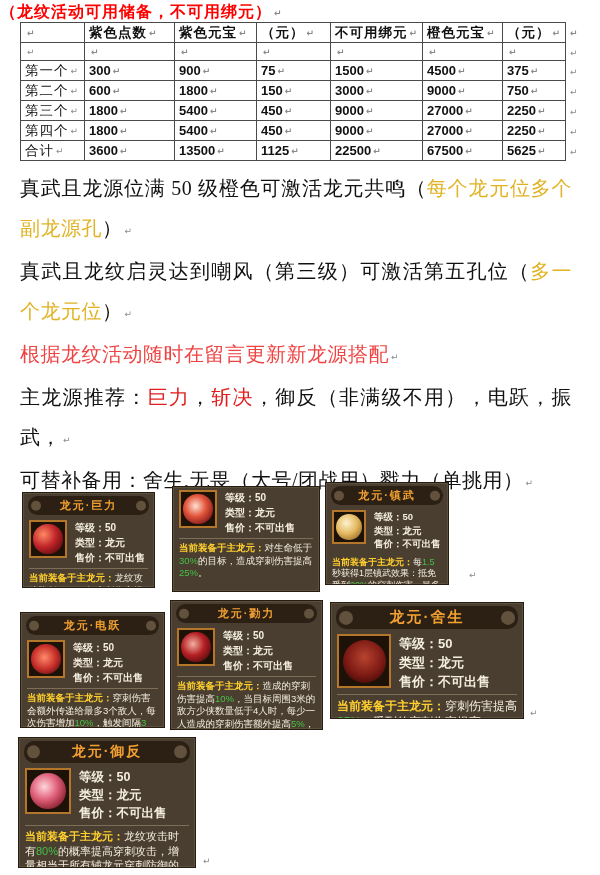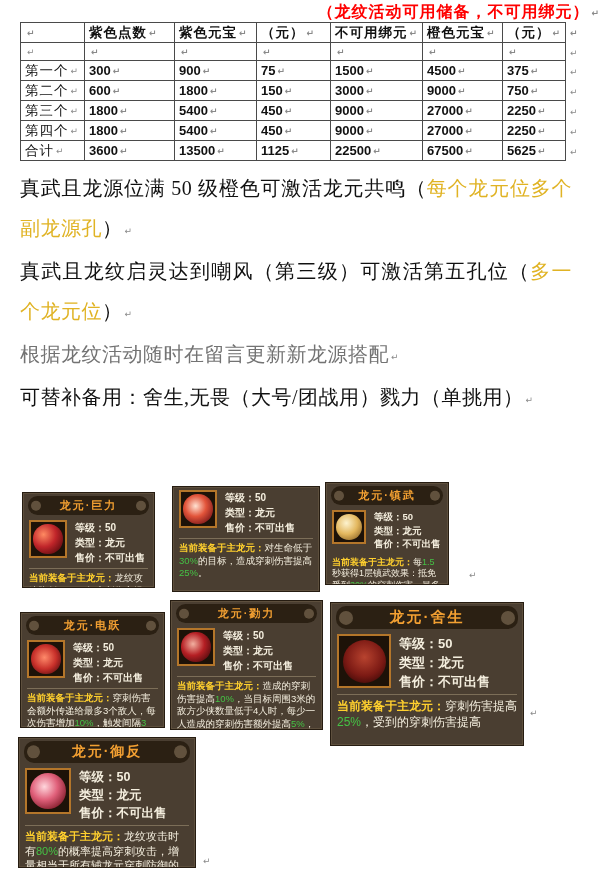--- a/index.html
+++ b/index.html
@@ -1,41 +1,41 @@
 <!DOCTYPE html>
 <html><head>
 <meta charset="utf-8">
 <style>
   * { margin:0; padding:0; box-sizing:border-box; }
   body { background:#ddd; font-family:"Liberation Serif","DejaVu Serif",serif; }
   .page { position:relative; width:600px; height:875px; background:#fff; overflow:hidden;
           font-family:"Liberation Serif","DejaVu Serif",serif; color:#111; }
 
   
-  .doc-title { position:absolute; top:2px; left:0; width:100%; text-align:right;
+  .doc-title { position:absolute; top:2px; left:0; width:100%; text-align:left;
                font-size:16px; font-weight:bold; color:#ff0000; letter-spacing:1px; }
   .pmark { font-family:"DejaVu Sans",sans-serif; font-size:9px; color:#8a8a8a; margin-left:2px; vertical-align:1px; }
   .abs { position:absolute; }
 
   
   .tbl-wrap { position:absolute; top:22px; left:20px; }
   table { border-collapse:collapse; table-layout:fixed; }
   th, td { border:1px solid #4a4a4a; height:20px; padding:0 4px; overflow:hidden; white-space:nowrap; text-align:left; vertical-align:middle; }
   th { font-size:13.5px; font-weight:bold; letter-spacing:1px; }
   td.lab { font-size:13.5px; letter-spacing:1px; }
   td.num { font-family:"Liberation Sans","DejaVu Sans",sans-serif; font-weight:bold; font-size:13px; }
   tr.empty td { height:17px; }
   td.end, th.end { border:none; background:transparent; width:16px; padding:0 2px; }
 
   
   .paras { position:absolute; top:168px; left:20px; width:552px; font-size:20px; line-height:40px;
            letter-spacing:0.5px; text-align:justify; }
   .paras p { margin:0; }
   .ylw { color:#e0b324; }
-  .grn-txt { color:#737373; }
+  .grn-txt { color:#ef4444; }
   .red-txt { color:#e01f1f; }
 
   
   .card { position:absolute; background:#4a3e31; border:1px solid #261c11;
           box-shadow: inset 0 0 0 1px #5d4f3d; color:#f4eede;
           font-family:"Liberation Sans","DejaVu Sans",sans-serif; overflow:hidden; }
   .card-hd { padding:3px 5px 2px; }
   .pill { position:relative; background:#2b2013; border-radius:10px; text-align:center;
           color:#f3a032; font-weight:bold; letter-spacing:2px; padding:2px 0; }
   .pill::before, .pill::after { content:""; position:absolute; top:50%; transform:translateY(-50%);
@@ -155,20 +155,21 @@
         <td class="end"><span class="pmark">↵</span></td>
       </tr>
     </tbody>
       </table>
   </div>
 
   <div class="paras">
     <p><span>真武且龙源位满 50 级橙色可激活龙元共鸣（</span><span class="ylw">每个龙元位多个副龙源孔</span><span>）</span><span class="pmark">↵</span></p>
     <p><span>真武且龙纹启灵达到嘲风（第三级）可激活第五孔位（</span><span class="ylw">多一个龙元位</span><span>）</span><span class="pmark">↵</span></p>
     <p><span class="grn-txt">根据龙纹活动随时在留言更新新龙源搭配</span><span class="pmark">↵</span></p>
+    <p><span>主龙源推荐：</span><span class="red-txt">巨力</span><span>，</span><span class="red-txt">斩决</span><span>，御反（非满级不用），电跃，振武，</span><span class="pmark">↵</span></p>
     <p><span>可替补备用：舍生,无畏（大号/团战用）戮力（单挑用）</span><span class="pmark">↵</span></p>
   </div>
 
   <div class="card sm" style="left:22px;top:492px;width:133px;height:96px">
     <div class="card-hd">
         <div class="pill">龙元·巨力</div>
       </div>
     <div class="card-bd">
       <div class="gem">
           <div class="orb orb-juli"></div>
@@ -245,21 +246,21 @@
       <div class="stats">
         <div>等级：50</div>
         <div>类型：龙元</div>
         <div>售价：不可出售</div>
       </div>
     </div>
     <div class="dvd"></div>
     <div class="desc"><span class="lbl">当前装备于主龙元：</span><span>造成的穿刺伤害提高</span><span class="grn">10%</span><span>，当目标周围3米的敌方少侠数量低于4人时，每少一人造成的穿刺伤害额外提高</span><span class="grn">5%</span><span>，最多提高至</span></div>
   </div>
 
-  <div class="card lg" style="left:330px;top:602px;width:194px;height:144px">
+  <div class="card lg" style="left:330px;top:602px;width:194px;height:117px">
     <div class="card-hd">
         <div class="pill">龙元·舍生</div>
       </div>
     <div class="card-bd">
       <div class="gem">
           <div class="orb orb-shesheng"></div>
         </div>
       <div class="stats">
         <div>等级：50</div>
         <div>类型：龙元</div>

